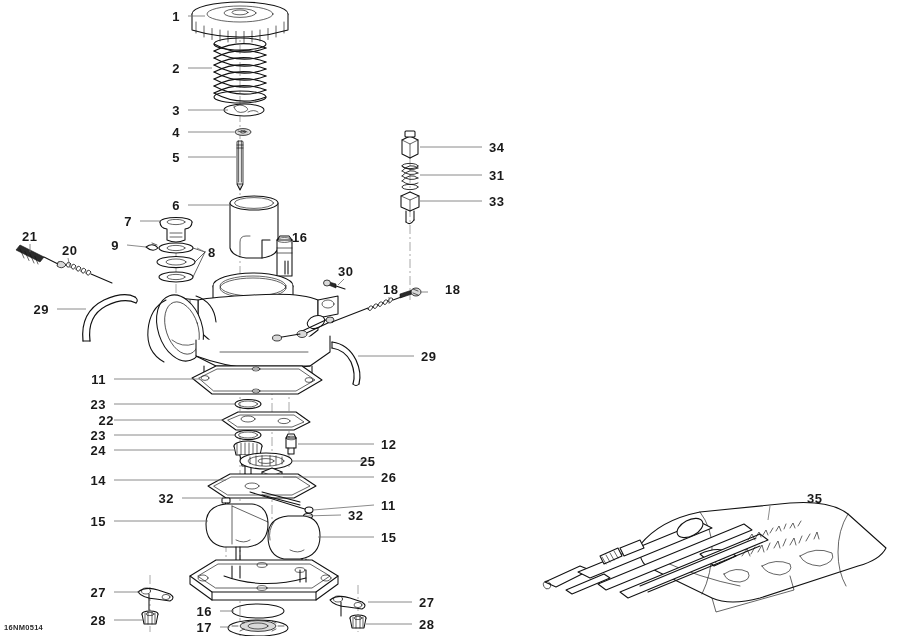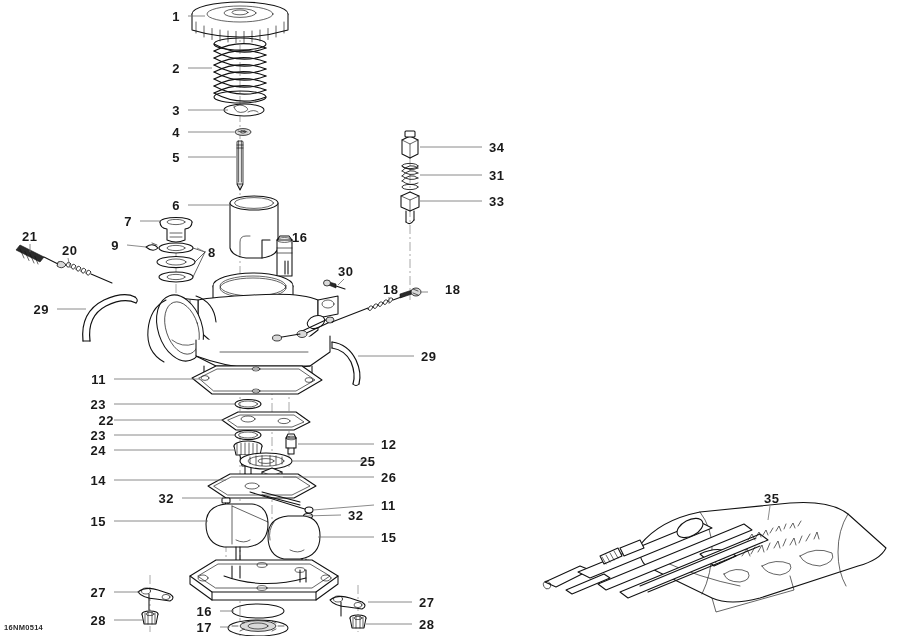--- a/index.html
+++ b/index.html
@@ -606,17 +606,17 @@
   <div class="callout r" style="left:106px;top:620px;">28</div>
   <div class="callout l" style="left:419px;top:624px;">28</div>
   <div class="callout r" style="left:49px;top:309px;">29</div>
   <div class="callout l" style="left:421px;top:356px;">29</div>
   <div class="callout l" style="left:338px;top:271px;">30</div>
   <div class="callout l" style="left:489px;top:175px;">31</div>
   <div class="callout r" style="left:174px;top:498px;">32</div>
   <div class="callout l" style="left:348px;top:515px;">32</div>
   <div class="callout l" style="left:489px;top:201px;">33</div>
   <div class="callout l" style="left:489px;top:147px;text-align:center;">34</div>
-  <div class="callout l" style="left:764px;top:498px;text-align:right;">35</div>
+  <div class="callout l" style="left:807px;top:498px;text-align:right;">35</div>
 
   <div class="partno">16NM0514</div>
 
 </div>
 
 </body></html>

